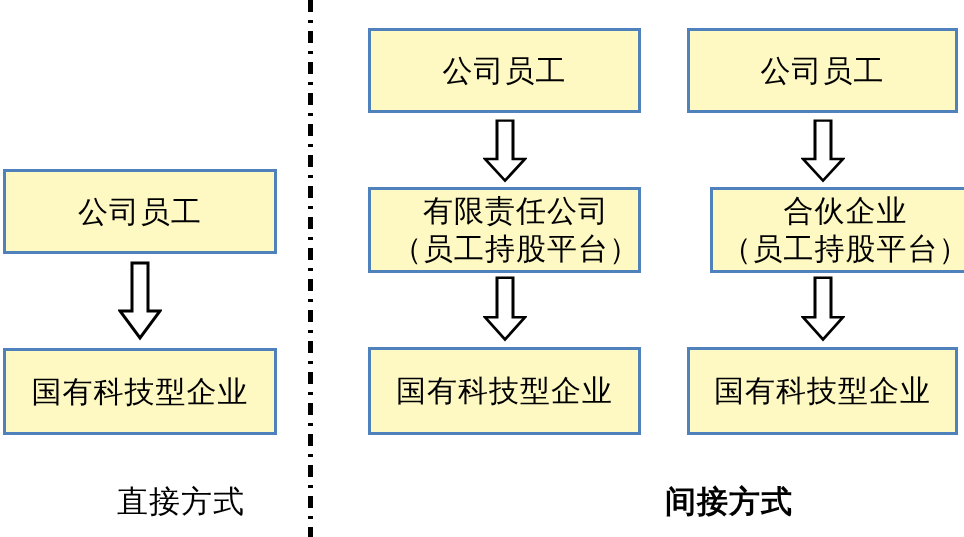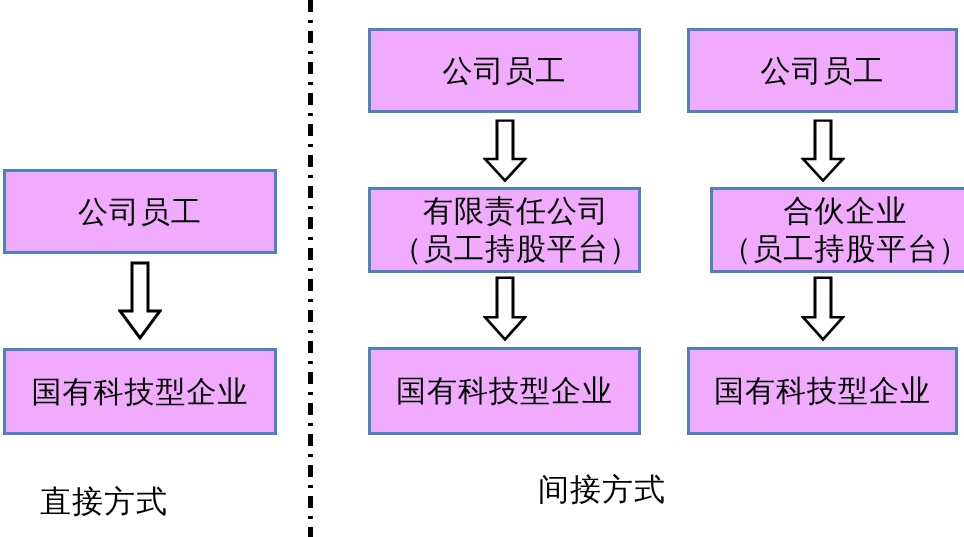--- a/index.html
+++ b/index.html
@@ -8,21 +8,21 @@
     width: 964px;
     height: 537px;
     background: #ffffff;
     font-family: "Liberation Serif", "DejaVu Serif", serif;
     overflow: hidden;
   }
   .node {
     position: absolute;
     box-sizing: border-box;
     border: 3px solid #4f81bd;
-    background: #f0abfc;
+    background: #fef9c3;
     display: flex;
     flex-direction: column;
     align-items: center;
     justify-content: center;
     font-size: 30px;
     line-height: 38px;
     color: #000000;
     text-align: center;
     letter-spacing: 1px;
     white-space: nowrap;
@@ -40,21 +40,21 @@
       transparent 12px, transparent 20px,
       #000000 20px, #000000 23px,
       transparent 23px, transparent 31px
     );
   }
   .section-label {
     position: absolute;
     font-size: 31px;
     line-height: 36px;
     color: #000000;
-    text-align: left;
+    text-align: right;
     letter-spacing: 1px;
     white-space: nowrap;
   }
 </style>
 </head>
 <body>
 
 <div class="canvas">
 
   <div class="divider"></div>
@@ -108,15 +108,15 @@
   </div>
 
   <svg class="arrow" style="left:801px; top:276px;" width="44" height="66" viewBox="0 0 44 80" preserveAspectRatio="none">
     <path d="M14 2 H30 V50 H42 L22 77 L2 50 H14 Z" fill="#ffffff" stroke="#000000" stroke-width="3" stroke-linejoin="miter"></path>
   </svg>
 
   <div class="node" style="left:687px; top:347px; width:271px; height:88px;">
     <span>国有科技型企业</span>
   </div>
 
-  <div class="section-label" style="left:538px; top:472px; width:255px;">间接方式</div>
+  <div class="section-label" style="left:538px; top:484px; width:255px;font-weight:bold;">间接方式</div>
 
 </div>
 
 </body></html>

